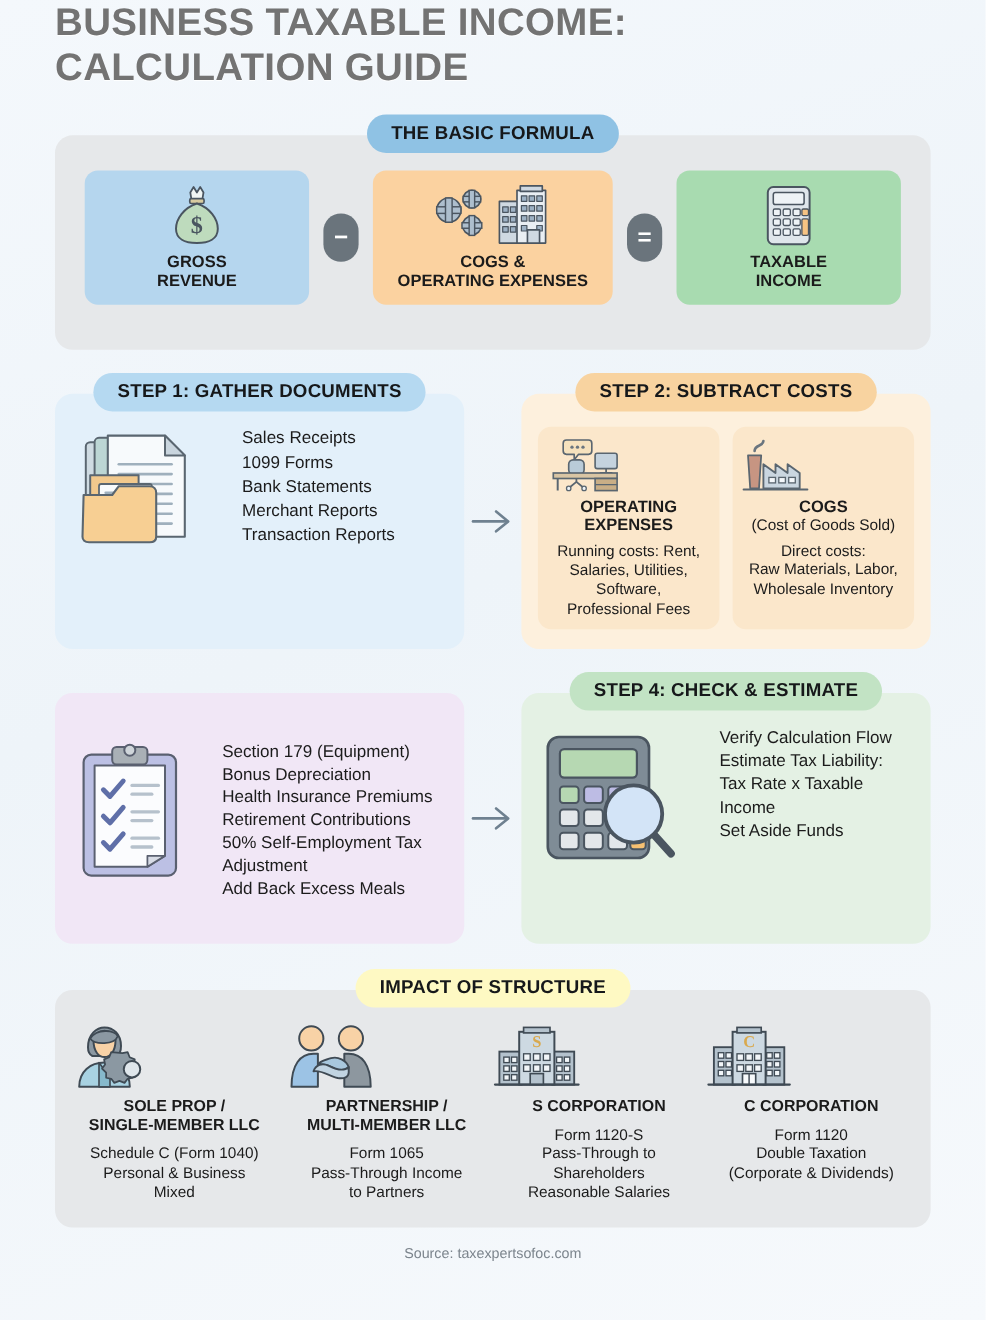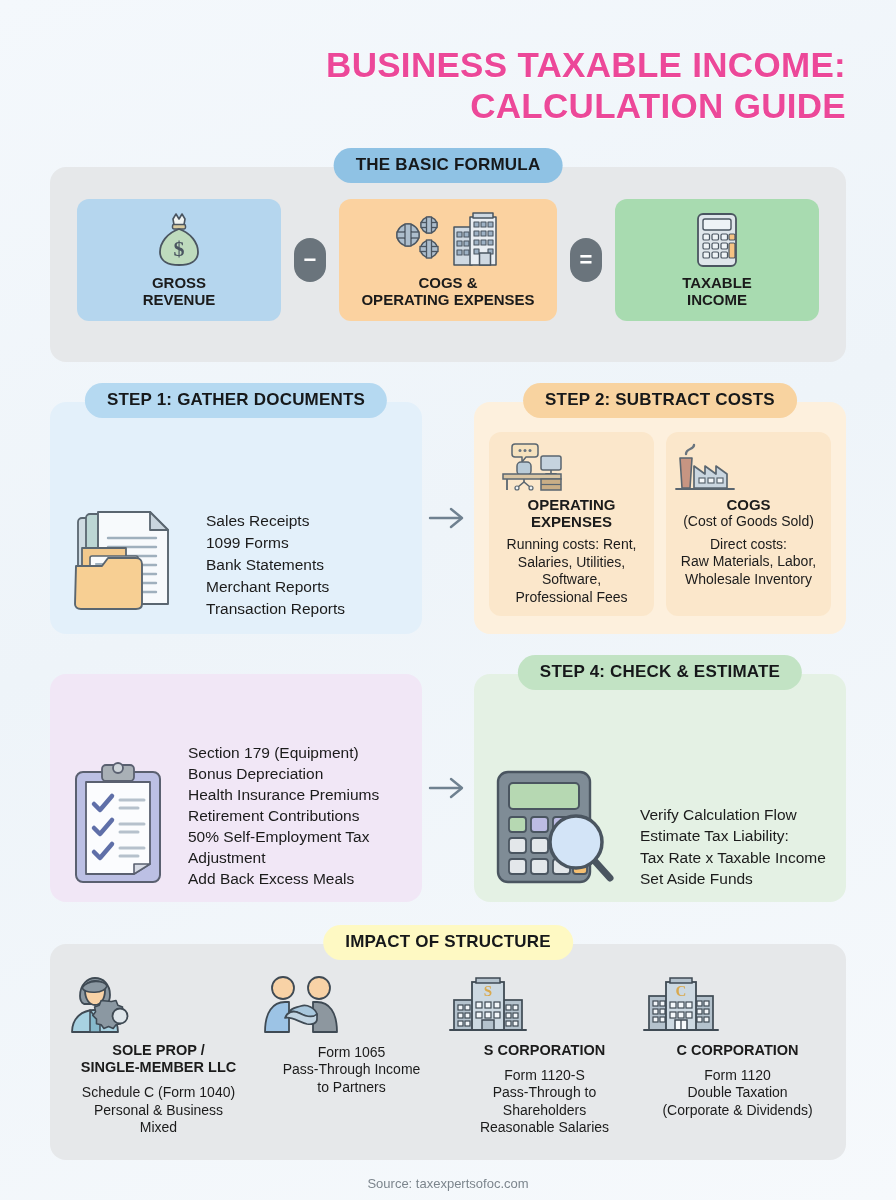--- a/index.html
+++ b/index.html
@@ -8,27 +8,26 @@
     font-family: "Liberation Sans", sans-serif;
     background: linear-gradient(160deg, #f4f8fc 0%, #eef4f9 45%, #f6f9fc 100%);
     color: #1b1b1b;
     position: relative;
     overflow: hidden;
   }
   .page { width: 896px; height: 1200px; position: relative; padding: 0 50px; }
 
   
   .title {
-    text-align: right;
-    color: #ec4899;
+    text-align: left;
+    color: #737373;
     font-weight: bold;
     font-size: 35px;
     line-height: 1.18;
     letter-spacing: 0.3px;
-    padding-top: 44px;
     text-shadow: 0 1px 0 rgba(255,255,255,0.9);
   }
   .title .l2 { display: block; }
 
   
   .panel {
     position: relative;
     border-radius: 16px;
     background: #e6e8ea;
   }
@@ -106,21 +105,21 @@
     width: 52px;
     display: flex; align-items: center; justify-content: center;
   }
   .arrow-svg { display: block; }
 
   .pill-blue { background: #b5d9f1; }
   .pill-orange { background: #f8d3a0; }
   .pill-purple { background: linear-gradient(90deg, #cdb6dd 0%, #d7c4e4 100%); }
   .pill-green { background: #c2e3c4; }
 
-  .step-body { display: flex; align-items: flex-end; gap: 16px; height: 100%; }
+  .step-body { display: flex; align-items: flex-start; gap: 30px; height: 100%; }
   .doc-list { font-size: 15.5px; line-height: 1.42; }
   .doc-list div { white-space: nowrap; }
 
   
   .sub-row { display: flex; gap: 12px; justify-content: center; }
   .subcard {
     background: #fbe7cb;
     border-radius: 12px;
     width: 165px;
     padding: 10px 6px 10px;
@@ -497,20 +496,24 @@
         <span>
           <svg width="92" height="62" viewBox="0 0 92 62">
             <circle cx="28" cy="14" r="11" fill="#f8d2a6" stroke="#3f4a54" stroke-width="1.8"></circle>
             <circle cx="64" cy="14" r="11" fill="#f8d2a6" stroke="#3f4a54" stroke-width="1.8"></circle>
             <path d="M10 58 C10 38 18 28 30 28 L34 28 L34 58 Z" fill="#9cc3e5" stroke="#3f4a54" stroke-width="1.8" stroke-linejoin="round"></path>
             <path d="M82 58 C82 38 74 28 62 28 L58 28 L58 58 Z" fill="#8d979f" stroke="#3f4a54" stroke-width="1.8" stroke-linejoin="round"></path>
             <path d="M34 38 C40 36 46 40 52 43 C58 46 62 44 62 40 C60 34 52 30 46 32 C40 34 36 34 34 38 Z" fill="#a8c7dd" stroke="#3f4a54" stroke-width="1.7" stroke-linejoin="round"></path>
             <path d="M30 44 C36 42 44 48 52 50 C58 51 62 49 62 45 L62 40 C58 44 50 42 44 39 C38 36 32 38 30 44 Z" fill="#c1d4e2" stroke="#3f4a54" stroke-width="1.7" stroke-linejoin="round"></path>
           </svg>
         </span>
+        <div class="nm">
+          <span>PARTNERSHIP /</span><br>
+          <span>MULTI-MEMBER LLC</span>
+        </div>
         <div class="ds">
           <span>Form 1065</span><br>
           <span>Pass-Through Income</span><br>
           <span>to Partners</span>
         </div>
       </div>
 
       <div class="struct-col">
         <span>
           <svg width="80" height="62" viewBox="0 0 80 62">

